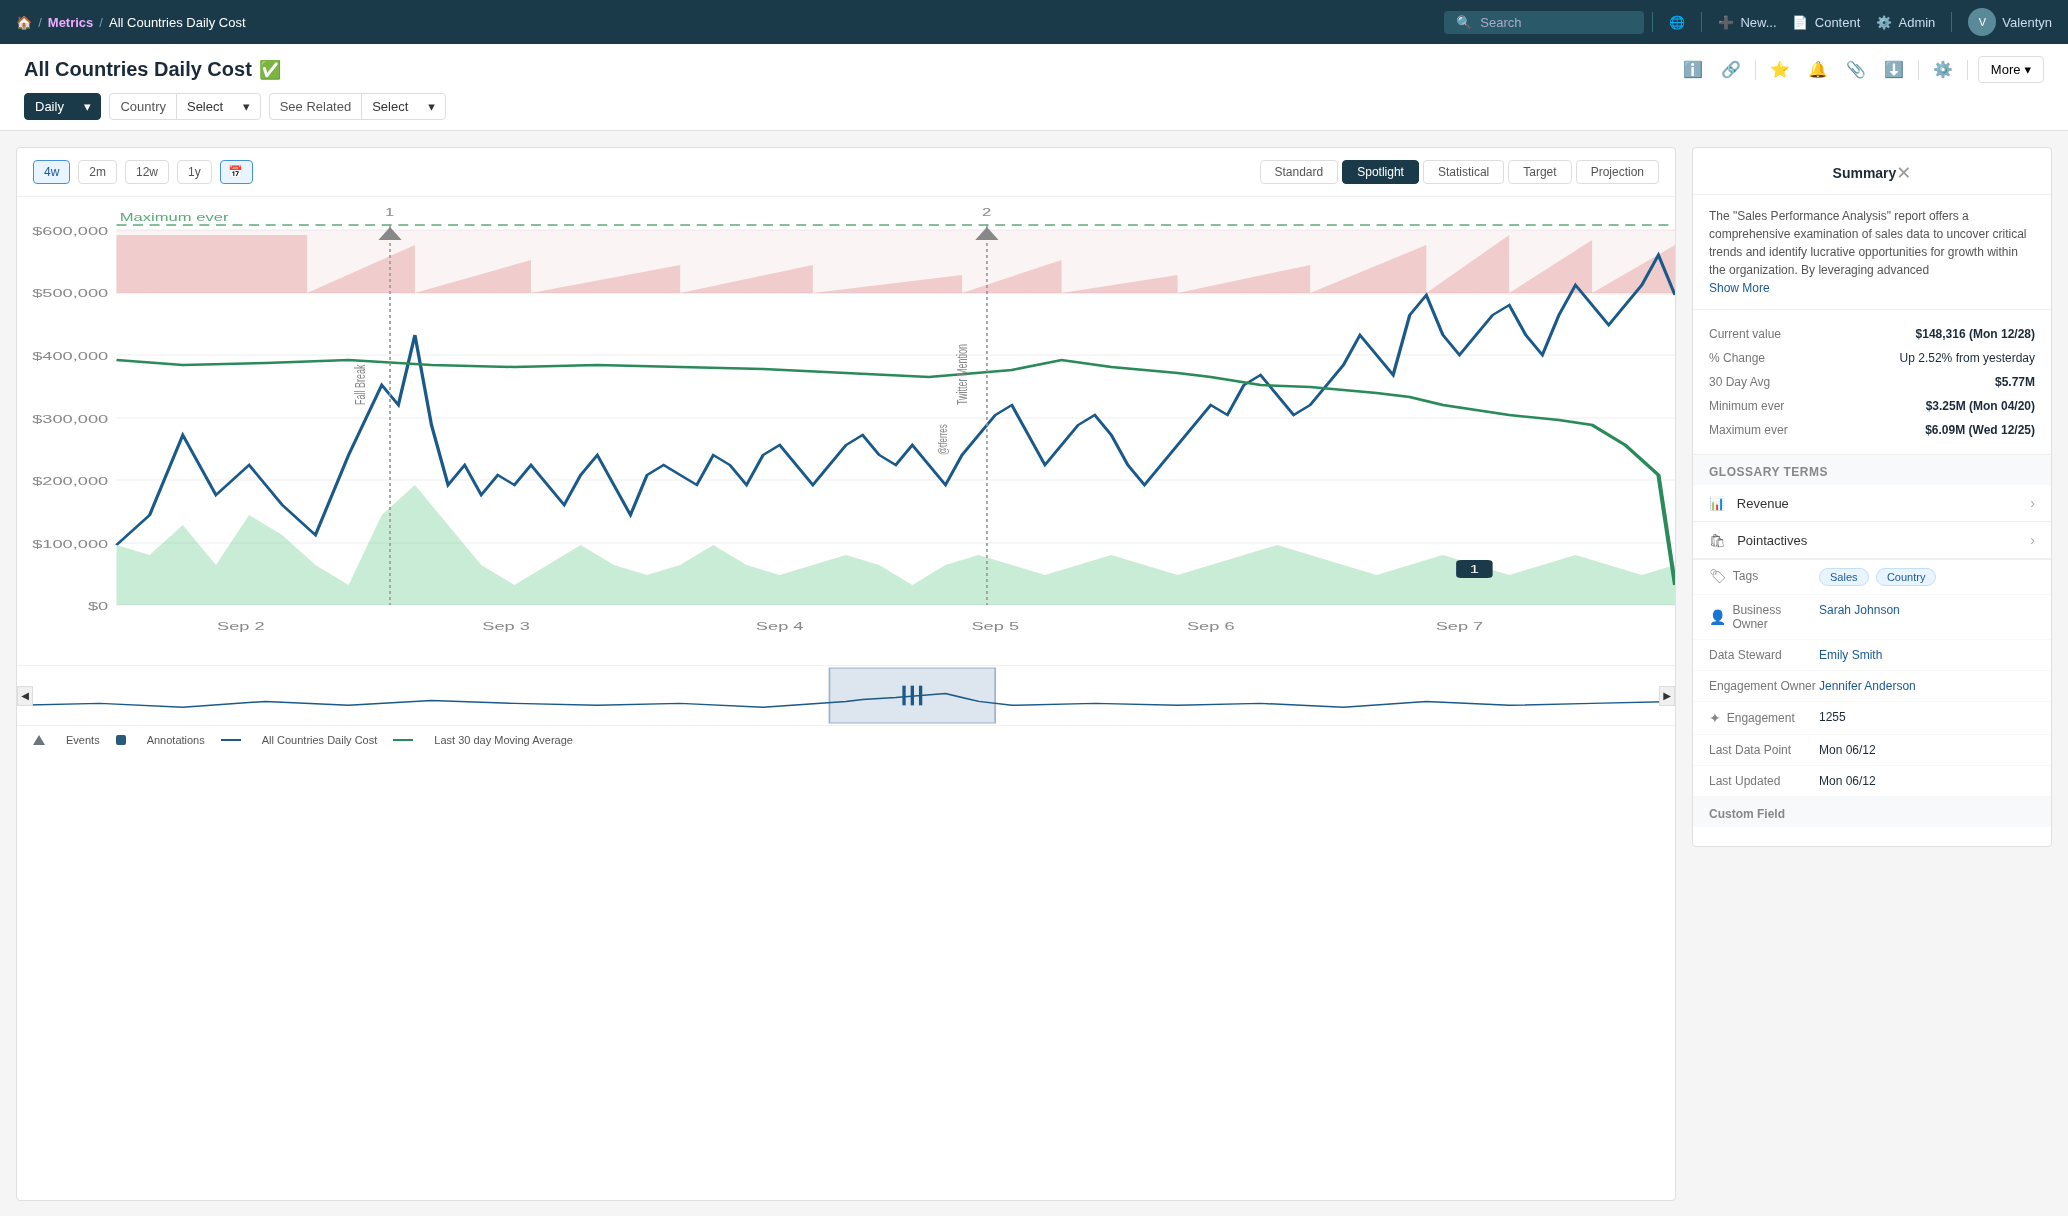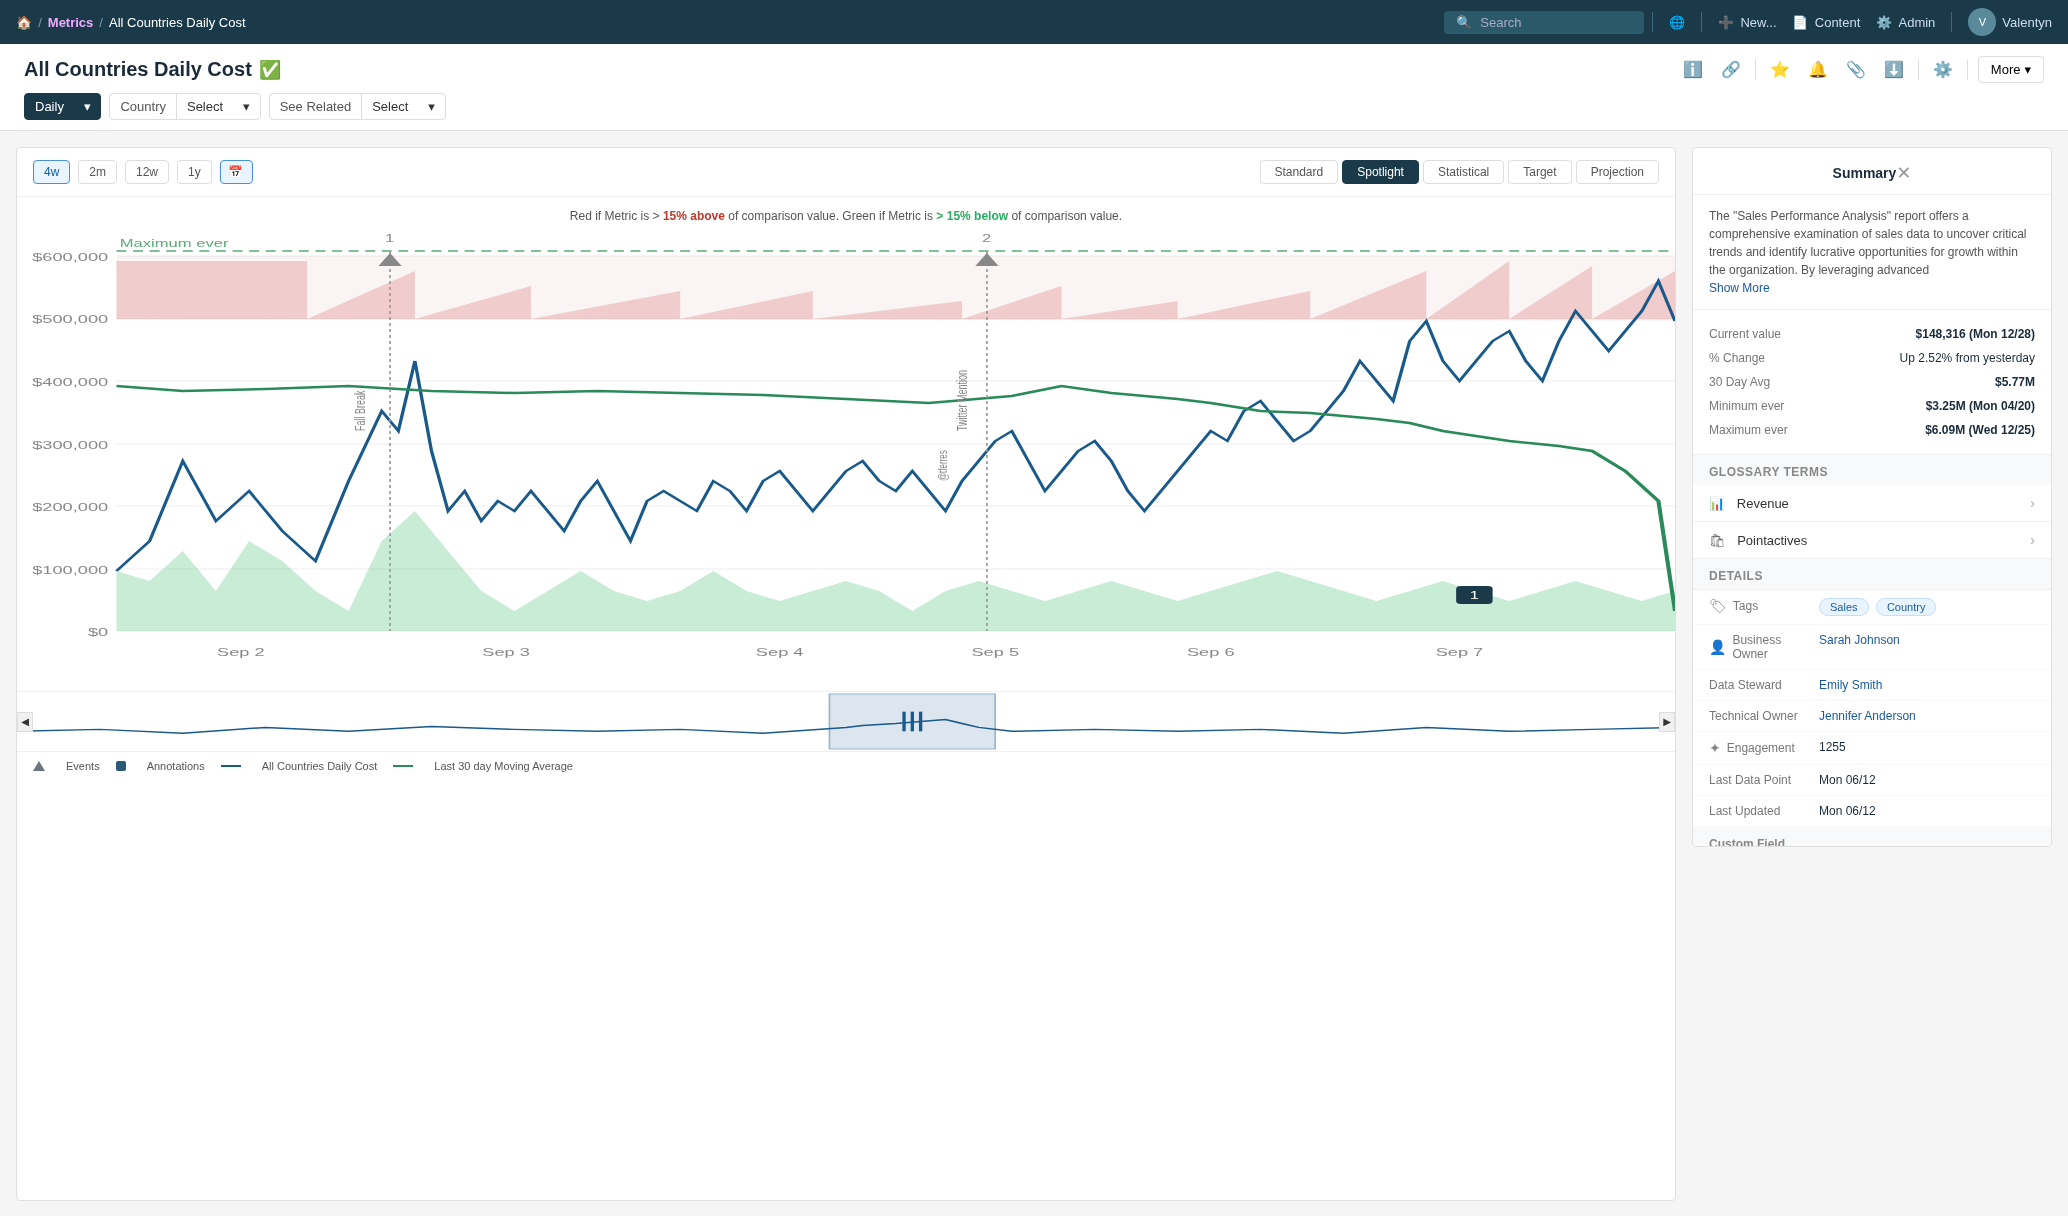--- a/index.html
+++ b/index.html
@@ -433,23 +433,20 @@
       <div class="chart-sep">
         <button class="chart-type-btn">Standard</button>
         <button class="chart-type-btn active">Spotlight</button>
         <button class="chart-type-btn">Statistical</button>
         <button class="chart-type-btn">Target</button>
         <button class="chart-type-btn">Projection</button>
       </div>
     </div>
 
     <div class="chart-area">
-      <div class="spotlight-text">
-        <span>Red if Metric is &gt; </span><span class="red">15% above</span><span> of comparison value. Green if Metric is </span><span class="green">&gt; 15% below</span><span> of comparison value.</span>
-      </div>
 
       <div class="chart-svg-container">
         <svg width="100%" height="100%" viewBox="0 0 1000 460" preserveAspectRatio="none">
 
           <text x="55" y="30" font-size="11" fill="#888" text-anchor="end">$600,000</text>
           <text x="55" y="92" font-size="11" fill="#888" text-anchor="end">$500,000</text>
           <text x="55" y="155" font-size="11" fill="#888" text-anchor="end">$400,000</text>
           <text x="55" y="218" font-size="11" fill="#888" text-anchor="end">$300,000</text>
           <text x="55" y="280" font-size="11" fill="#888" text-anchor="end">$200,000</text>
           <text x="55" y="343" font-size="11" fill="#888" text-anchor="end">$100,000</text>
@@ -579,21 +576,20 @@
       <span class="chevron">›</span>
     </div>
     <div class="glossary-item">
       <span>
         <span class="glossary-icon">🛍</span>
         <span>Pointactives</span>
       </span>
       <span class="chevron">›</span>
     </div>
 
-    <div class="section-title">Details</div>
 
     <div class="details-section">
       <div class="detail-row">
         <span class="detail-label">
           <span class="detail-icon">🏷</span>
           <span>Tags</span>
         </span>
         <span class="detail-value">
           <span class="tag-pill">Sales</span>
           <span class="tag-pill">Country</span>
@@ -607,21 +603,21 @@
         <span class="detail-value link">Sarah Johnson</span>
       </div>
       <div class="detail-row">
         <span class="detail-label">
           <span>Data Steward</span>
         </span>
         <span class="detail-value link">Emily Smith</span>
       </div>
       <div class="detail-row">
         <span class="detail-label">
-          <span>Technical Owner</span>
+          <span>Engagement Owner</span>
         </span>
         <span class="detail-value link">Jennifer Anderson</span>
       </div>
       <div class="detail-row">
         <span class="detail-label">
           <span class="detail-icon">✦</span>
           <span>Engagement</span>
         </span>
         <span class="detail-value">1255</span>
       </div>

